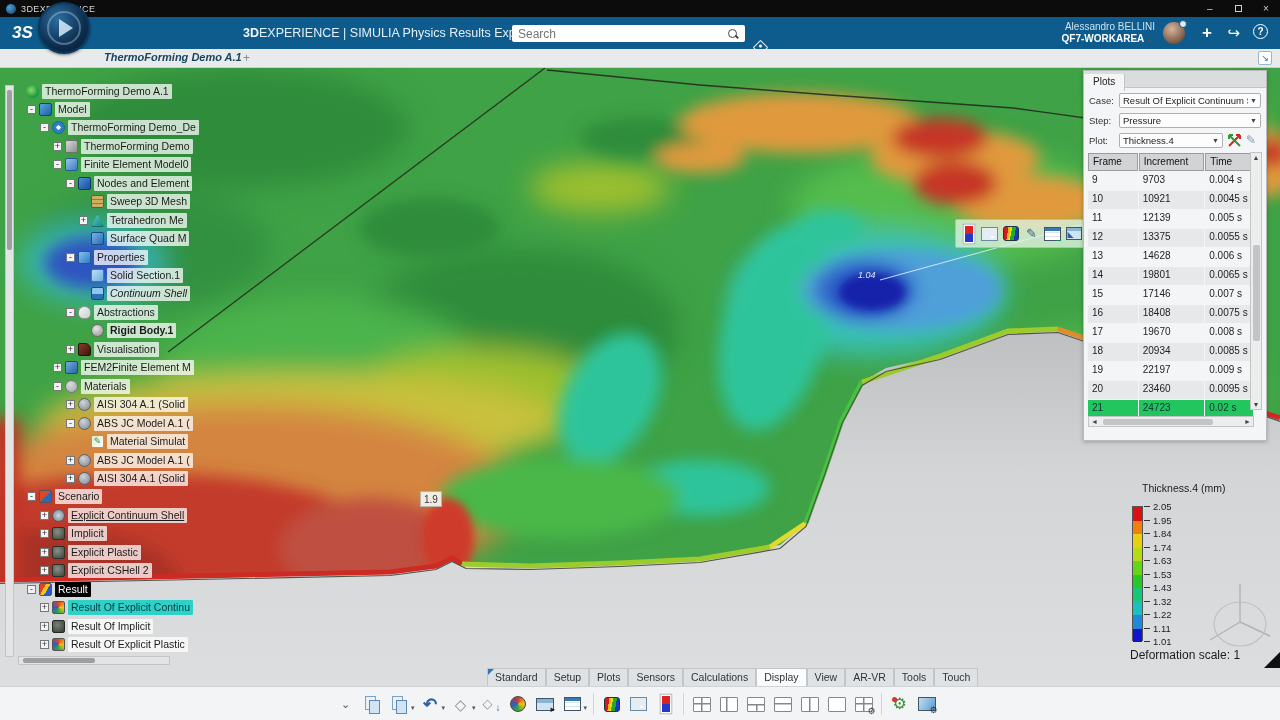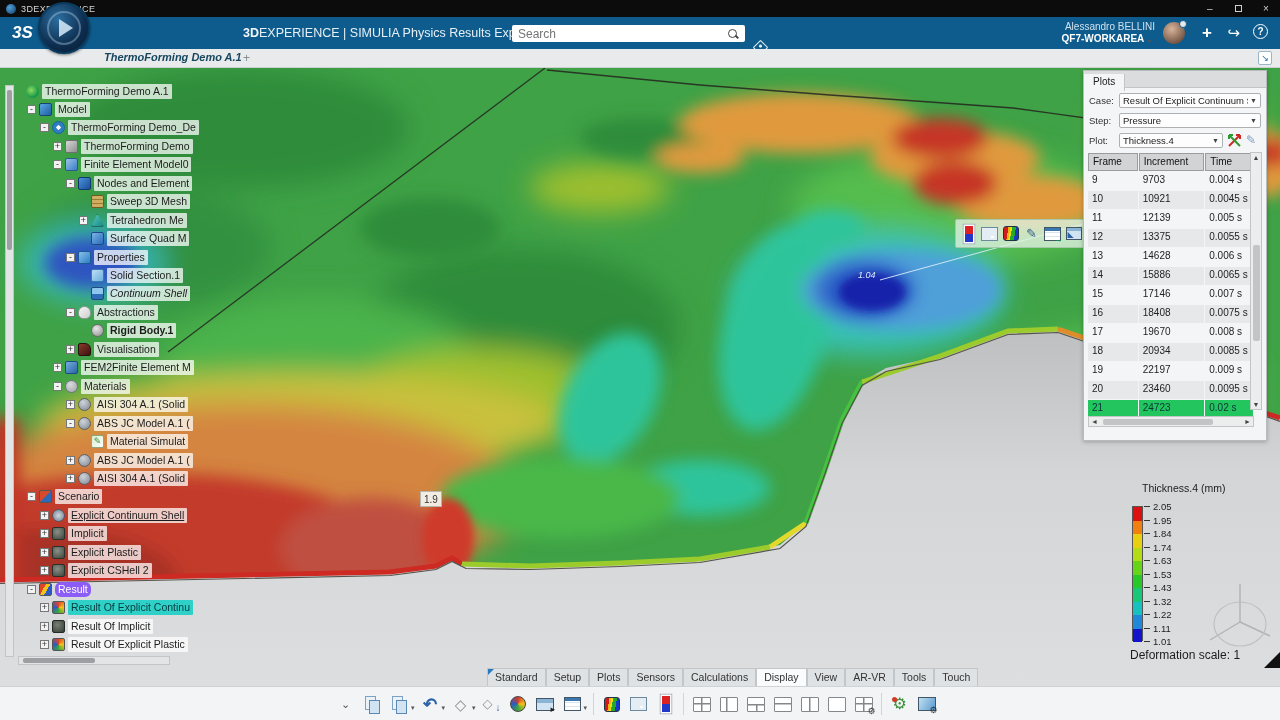--- a/index.html
+++ b/index.html
@@ -63,21 +63,21 @@
       font-size:10px;color:#333;padding:0 3px;height:16px;line-height:15px;}
   
   #tree{position:absolute;left:0;top:82px;width:192px;height:578px;z-index:6;}
   .trow{position:absolute;display:flex;align-items:center;height:18px;white-space:nowrap;}
   .exp{width:9px;height:9px;flex:none;border:1px solid #777;background:#f2f2f2;font-size:9px;line-height:7px;
       text-align:center;color:#333;margin-right:3px;}
   .exp.spacer{visibility:hidden;}
   .ticon{width:13px;height:13px;flex:none;margin-right:3px;border-radius:2px;}
   .tlabel{font-size:10.5px;color:#1c1c1c;background:rgba(255,255,255,.74);padding:0 3px;height:15px;line-height:15px;
       border-radius:1px;}
-  .tlabel.sel-blue{background:#8b5cf6;color:#fff;border-radius:6px;}
+  .tlabel.sel-blue{background:#000000;color:#fff;}
   .tlabel.sel-cyan{background:#2fd0c8;color:#053c3c;}
   .tlabel.und{text-decoration:underline;}
   
   .ti-product{background:radial-gradient(circle at 40% 40%,#8fdc5a,#1f9e4e 60%,#0c6a36);border-radius:50%;}
   .ti-model{background:linear-gradient(135deg,#5aa6e0,#1d5fa6);border:1px solid #14466e;}
   .ti-rep{background:radial-gradient(circle at 50% 50%,#fff 25%,#2e7ec6 30%);border-radius:50%;border:1px solid #1d5fa6;}
   .ti-part-gray{background:linear-gradient(135deg,#d8d8d8,#8f8f8f);border:1px solid #6f6f6f;}
   .ti-fem{background:linear-gradient(135deg,#9cc4e8,#3a7cc8);border:1px solid #2a5a8e;}
   .ti-nodes{background:linear-gradient(135deg,#4c92d8,#184e9a);border:1px solid #12386e;}
   .ti-mesh{background:repeating-linear-gradient(0deg,#cfae62 0 3px,#9a7a34 3px 4px),#cfae62;border:1px solid #6f5a22;}
@@ -591,21 +591,21 @@
           <span class="fcell c1">13375</span>
           <span class="fcell c2">0.0055 s</span>
         </div>
         <div class="frow">
           <span class="fcell c0">13</span>
           <span class="fcell c1">14628</span>
           <span class="fcell c2">0.006 s</span>
         </div>
         <div class="frow alt">
           <span class="fcell c0">14</span>
-          <span class="fcell c1">15886</span>
+          <span class="fcell c1">19801</span>
           <span class="fcell c2">0.0065 s</span>
         </div>
         <div class="frow">
           <span class="fcell c0">15</span>
           <span class="fcell c1">17146</span>
           <span class="fcell c2">0.007 s</span>
         </div>
         <div class="frow alt">
           <span class="fcell c0">16</span>
           <span class="fcell c1">18408</span>

